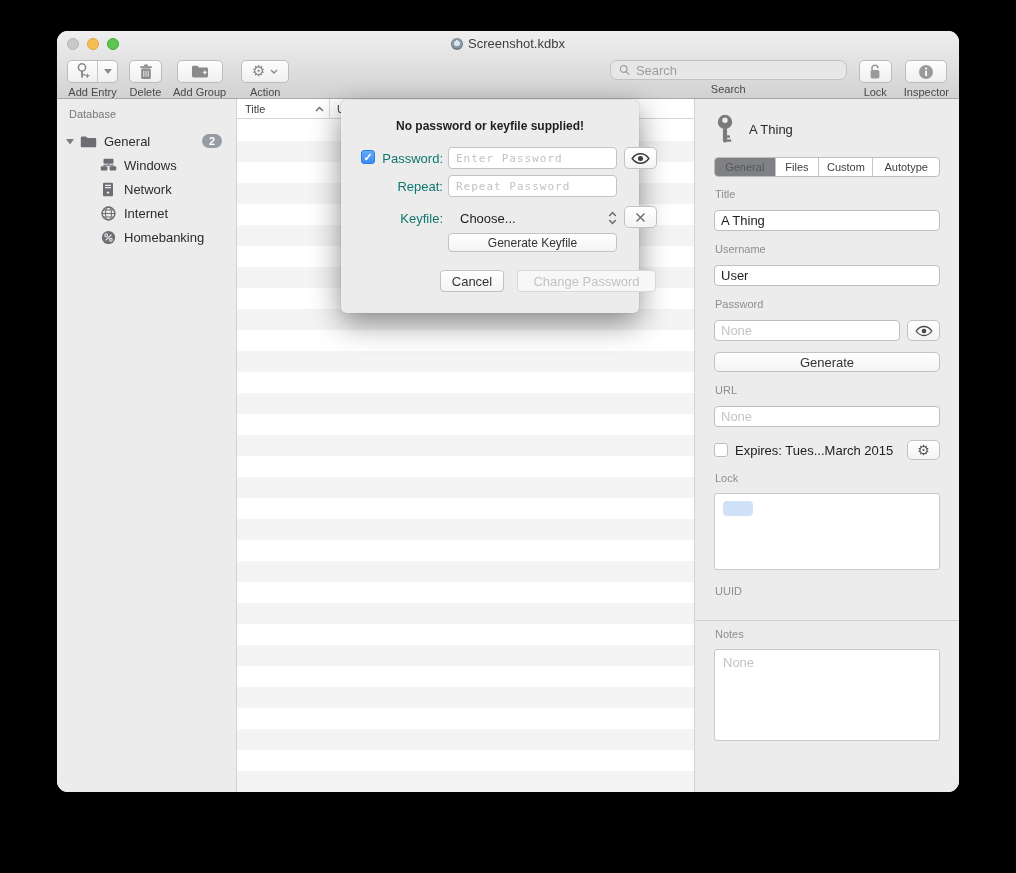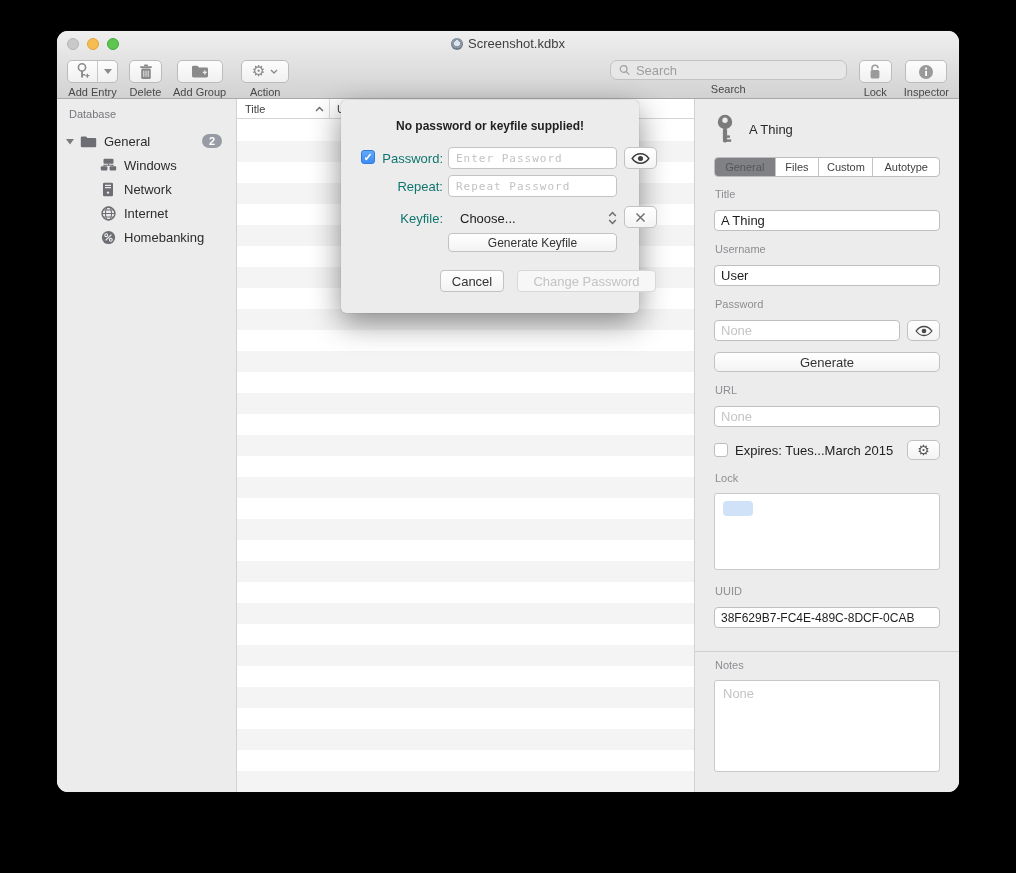--- a/index.html
+++ b/index.html
@@ -339,21 +339,20 @@
             <span class="gear-dark">⚙</span>
           </div>
       </div>
 
       <div class="ilabel mt">Lock</div>
       <div class="tagsbox">
         <div class="tagpill"></div>
       </div>
 
       <div class="ilabel" style="margin-top:16px">UUID</div>
-      <input class="f uuidf" type="text" value="38F629B7-FC4E-489C-8DCF-0CAB" style="">
 
       <div class="divider"></div>
 
       <div class="ilabel" style="margin-top:8px">Notes</div>
       <textarea class="notesbox" placeholder="None" style=""></textarea>
     </div>
   </div>
 
   <div class="dialog">
     <div class="dmsg">No password or keyfile supplied!</div>

